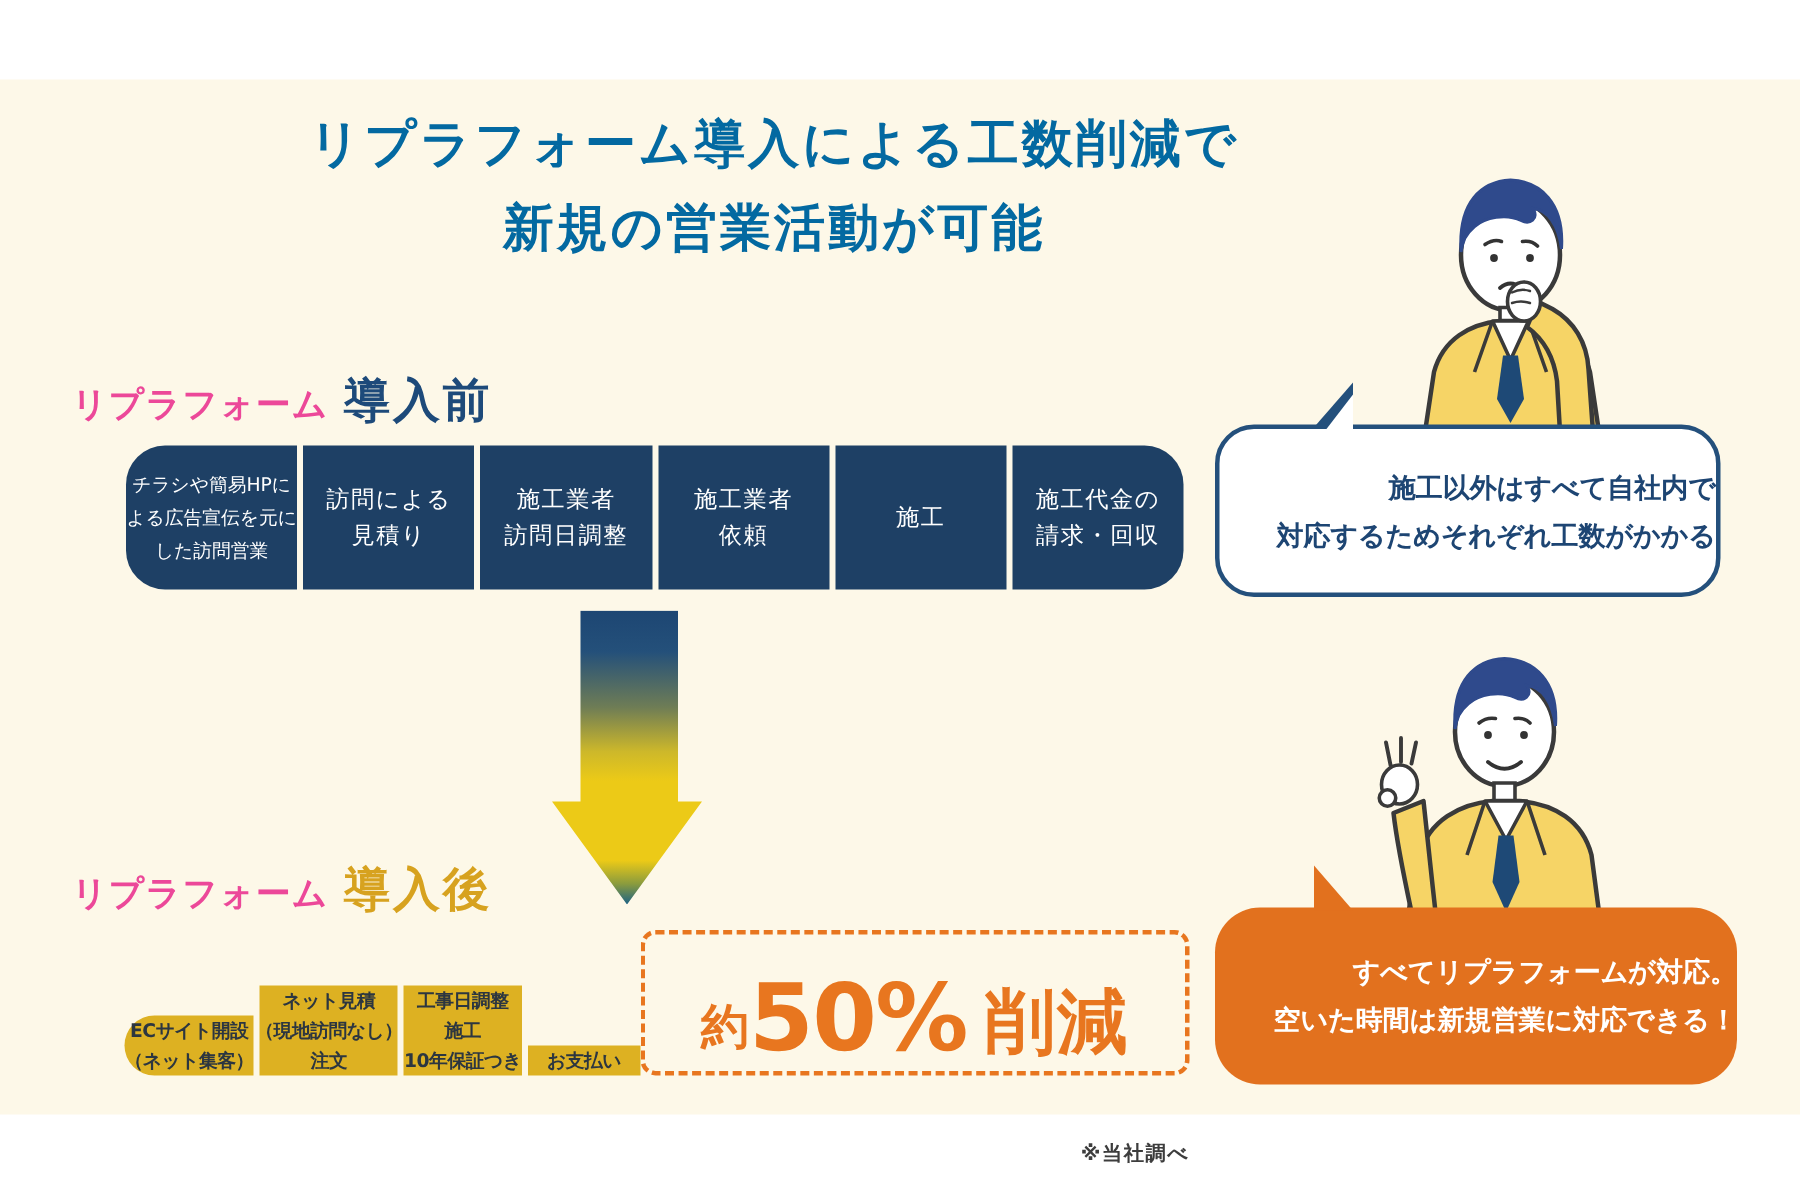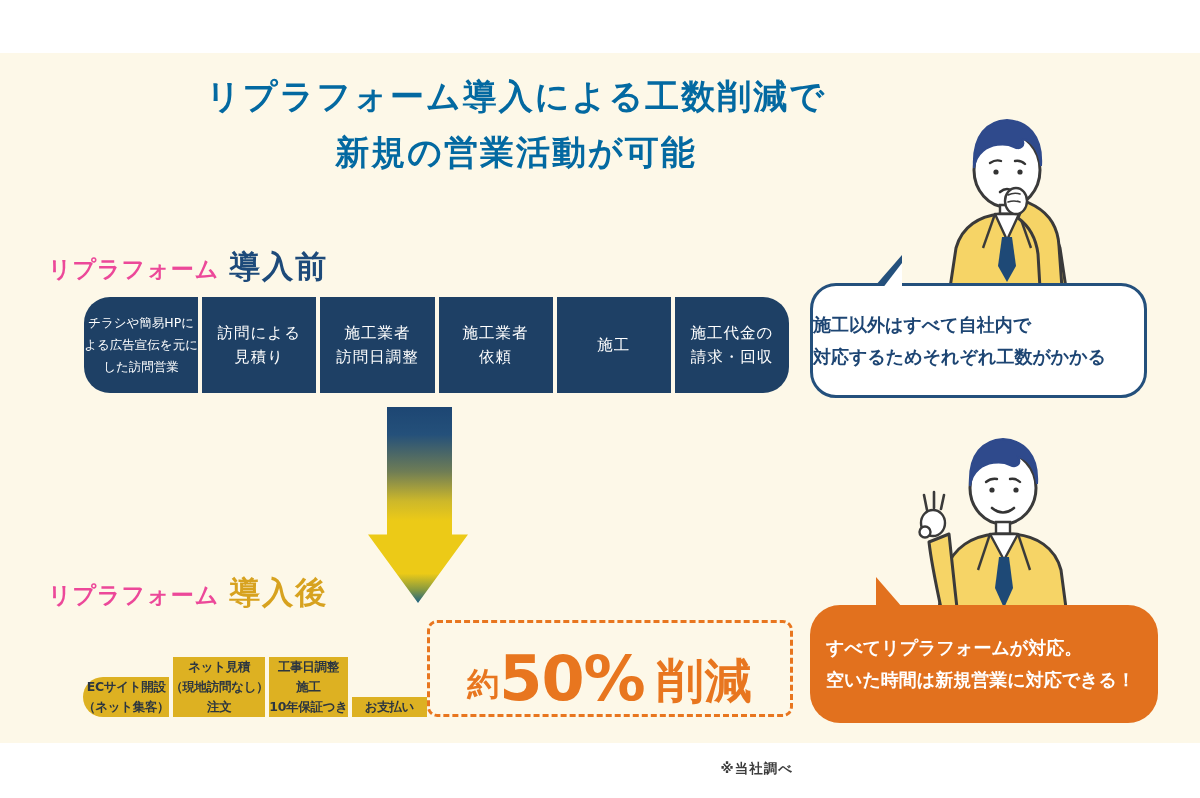--- a/index.html
+++ b/index.html
@@ -48,21 +48,21 @@
                 color:var(--orange,#e8761f); padding-top:14px; }
   .reduction-prefix { font-size:32px; font-weight:800; align-self:center; margin-top:18px; }
   .reduction-value  { font-size:62px; font-weight:800; letter-spacing:-1px; line-height:1; align-self:center; margin-top:6px; }
   .reduction-suffix { font-size:47px; font-weight:800; align-self:center; margin-top:12px; letter-spacing:1px;margin-left:12px; }
 
   .footnote { position:absolute; left:427px; top:724px; width:366px; text-align:right;
               font-size:13.5px; font-weight:700; color:#3d3d3d; letter-spacing:1px;margin-top:36px; }
 
   
   .bubble { position:absolute; display:flex; flex-direction:column; justify-content:center;
-            align-items:flex-start; gap:8px; text-align:center; font-weight:700; }
+            align-items:flex-end; gap:8px; text-align:center; font-weight:700; }
   .bubble-top { left:810px; top:283px; width:337px; height:115px; background:#ffffff;
                 border:3px solid #24507c; border-radius:26px; color:#1d4573; font-size:18px; }
   .bubble-top .tail-outer { position:absolute; top:-31px; left:62px; width:0; height:0;
                 border-left:27px solid transparent; border-bottom:31px solid #24507c; }
   .bubble-top .tail-inner { position:absolute; top:-23px; left:69px; width:0; height:0;
                 border-left:20px solid transparent; border-bottom:26px solid #ffffff; }
   .bubble-bottom { left:810px; top:605px; width:348px; height:118px;
                 background:var(--orange-deep,#e2711e); border-radius:30px; color:#ffffff; font-size:18px;padding-left:16px; }
   .bubble-bottom .tail { position:absolute; top:-28px; left:66px; width:0; height:0;
                 border-right:26px solid transparent; border-bottom:30px solid var(--orange-deep,#e2711e); }

